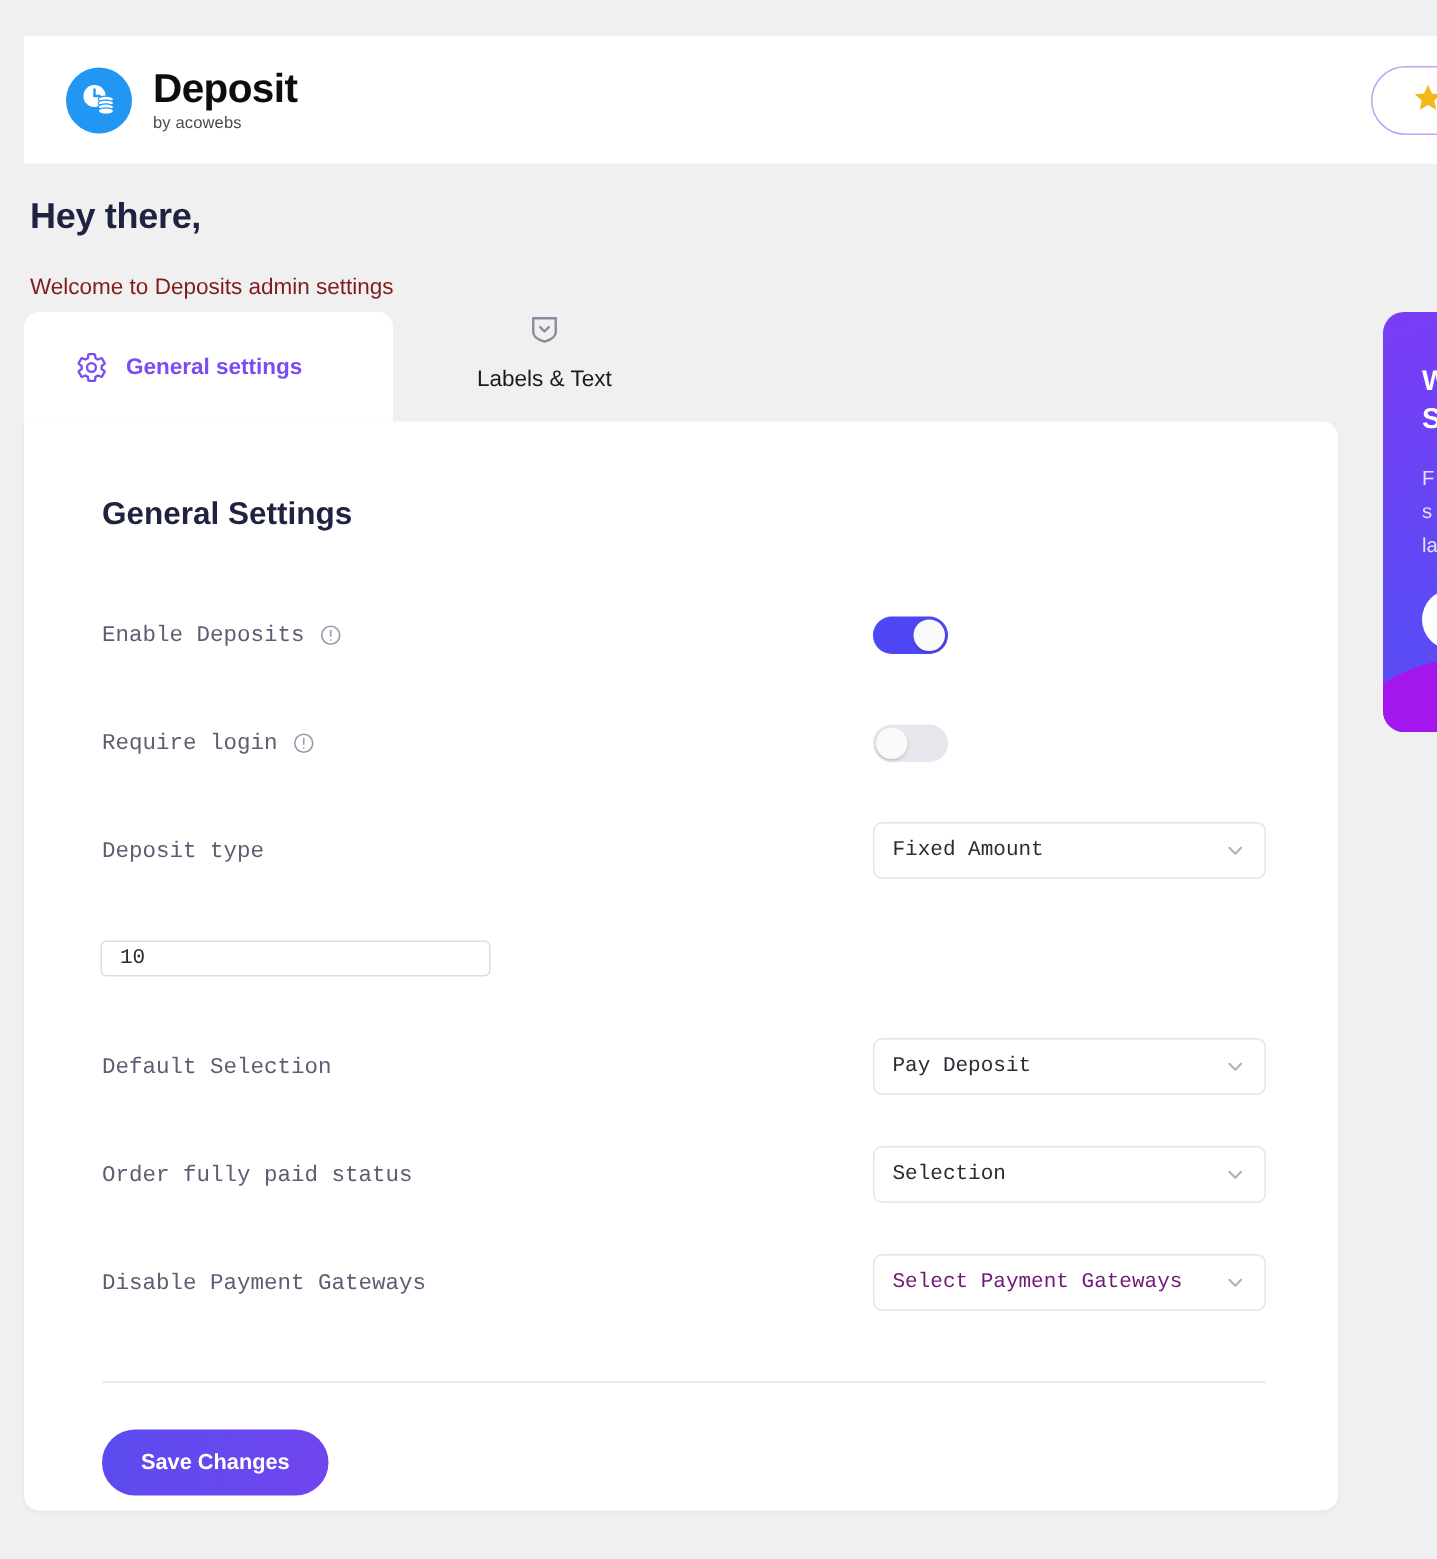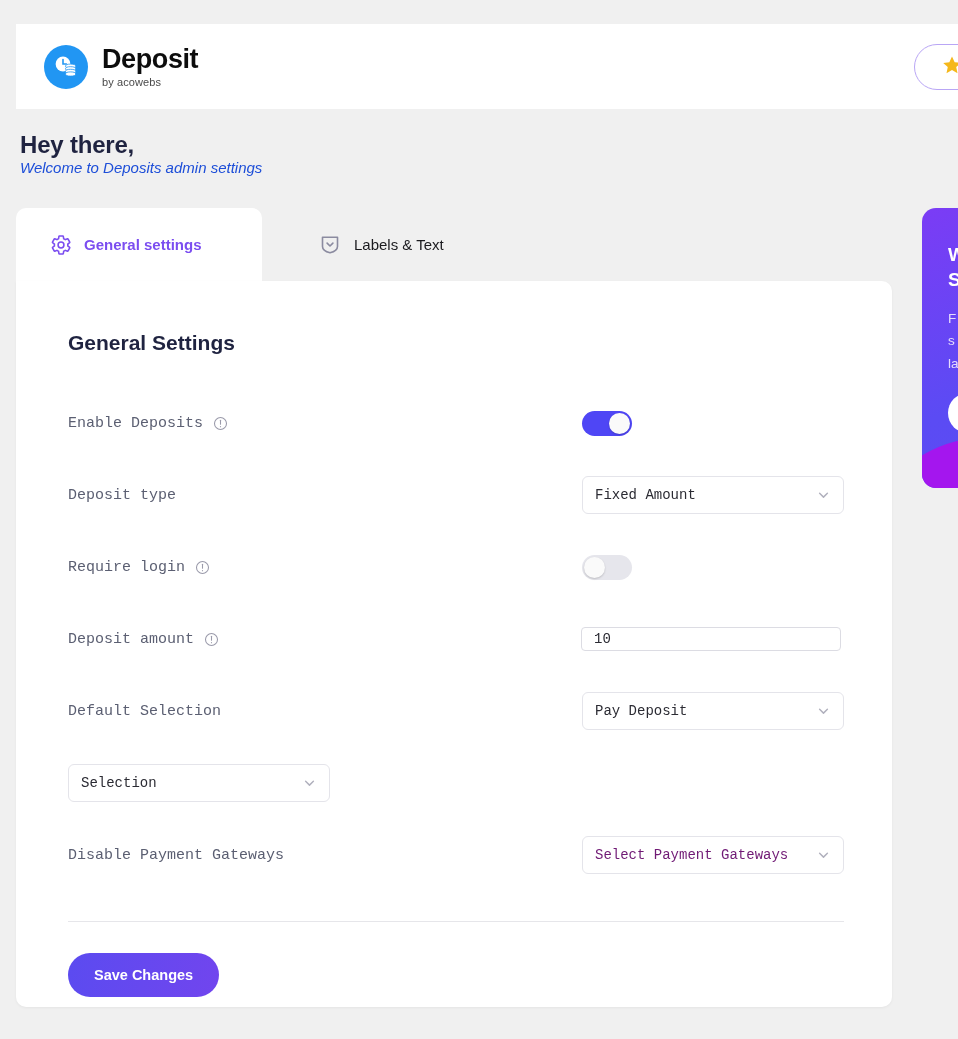--- a/index.html
+++ b/index.html
@@ -85,23 +85,22 @@
 
   .greeting-title {
     font-size: 24px;
     font-weight: 700;
     color: #1f2340;
     letter-spacing: -0.2px;
   }
 
   .greeting-sub {
     font-size: 15px;
-    color: #1d4ed8;
-    margin-top: 0;
-    font-style: italic;
+    color: #7f1d1d;
+    margin-top: 24px;
   }
 
   
   .tabs {
     position: absolute;
     left: 16px;
     top: 208px;
     display: flex;
     align-items: flex-end;
     height: 73px;
@@ -123,20 +122,21 @@
     color: #7b4df0;
     font-weight: 700;
   }
 
   .tab.inactive {
     color: #1b1b1f;
     margin-left: 56px;
     padding-left: 0;
     align-items: center;
     height: 73px;
+    flex-direction: column;
   }
 
   .tab-icon { display: flex; align-items: center; justify-content: center; flex: none; }
 
   
   .card {
     position: absolute;
     left: 16px;
     top: 281px;
     width: 876px;
@@ -395,63 +395,53 @@
           </span>
         </div>
         <div class="toggle on">
           <span class="knob"></span>
         </div>
       </div>
 
       
       <div class="row">
         <div class="row-label">
+          <span>Require login</span>
+          <span class="info-icon">
+            <svg width="15" height="15" viewBox="0 0 24 24" fill="none" stroke="#9a9aaa" stroke-width="1.7">
+              <circle cx="12" cy="12" r="9.6"></circle>
+              <path d="M12 6.9v6.2" stroke-linecap="round"></path>
+              <circle cx="12" cy="17.1" r="0.95" fill="#9a9aaa" stroke="none"></circle>
+            </svg>
+          </span>
+        </div>
+        <div class="toggle off">
+          <span class="knob"></span>
+        </div>
+      </div>
+
+      
+      <div class="row">
+        <div class="row-label">
           <span>Deposit type</span>
         </div>
         <div class="control-wrap">
           <div class="select">
             <span>Fixed Amount</span>
             <span class="chev">
               <svg width="17" height="17" viewBox="0 0 24 24" fill="none" stroke="#b0b0bd" stroke-width="2">
                 <path d="M6.5 9.5 L12 15 L17.5 9.5" stroke-linecap="round" stroke-linejoin="round"></path>
               </svg>
             </span>
           </div>
         </div>
       </div>
 
       
       <div class="row">
-        <div class="row-label">
-          <span>Require login</span>
-          <span class="info-icon">
-            <svg width="15" height="15" viewBox="0 0 24 24" fill="none" stroke="#9a9aaa" stroke-width="1.7">
-              <circle cx="12" cy="12" r="9.6"></circle>
-              <path d="M12 6.9v6.2" stroke-linecap="round"></path>
-              <circle cx="12" cy="17.1" r="0.95" fill="#9a9aaa" stroke="none"></circle>
-            </svg>
-          </span>
-        </div>
-        <div class="toggle off">
-          <span class="knob"></span>
-        </div>
-      </div>
-
-      
-      <div class="row">
-        <div class="row-label">
-          <span>Deposit amount</span>
-          <span class="info-icon">
-            <svg width="15" height="15" viewBox="0 0 24 24" fill="none" stroke="#9a9aaa" stroke-width="1.7">
-              <circle cx="12" cy="12" r="9.6"></circle>
-              <path d="M12 6.9v6.2" stroke-linecap="round"></path>
-              <circle cx="12" cy="17.1" r="0.95" fill="#9a9aaa" stroke="none"></circle>
-            </svg>
-          </span>
-        </div>
         <div class="control-wrap">
           <div class="input">
             <span>10</span>
           </div>
         </div>
       </div>
 
       
       <div class="row">
         <div class="row-label">
@@ -464,20 +454,23 @@
               <svg width="17" height="17" viewBox="0 0 24 24" fill="none" stroke="#b0b0bd" stroke-width="2">
                 <path d="M6.5 9.5 L12 15 L17.5 9.5" stroke-linecap="round" stroke-linejoin="round"></path>
               </svg>
             </span>
           </div>
         </div>
       </div>
 
       
       <div class="row">
+        <div class="row-label">
+          <span>Order fully paid status</span>
+        </div>
         <div class="control-wrap">
           <div class="select">
             <span>Selection</span>
             <span class="chev">
               <svg width="17" height="17" viewBox="0 0 24 24" fill="none" stroke="#b0b0bd" stroke-width="2">
                 <path d="M6.5 9.5 L12 15 L17.5 9.5" stroke-linecap="round" stroke-linejoin="round"></path>
               </svg>
             </span>
           </div>
         </div>

